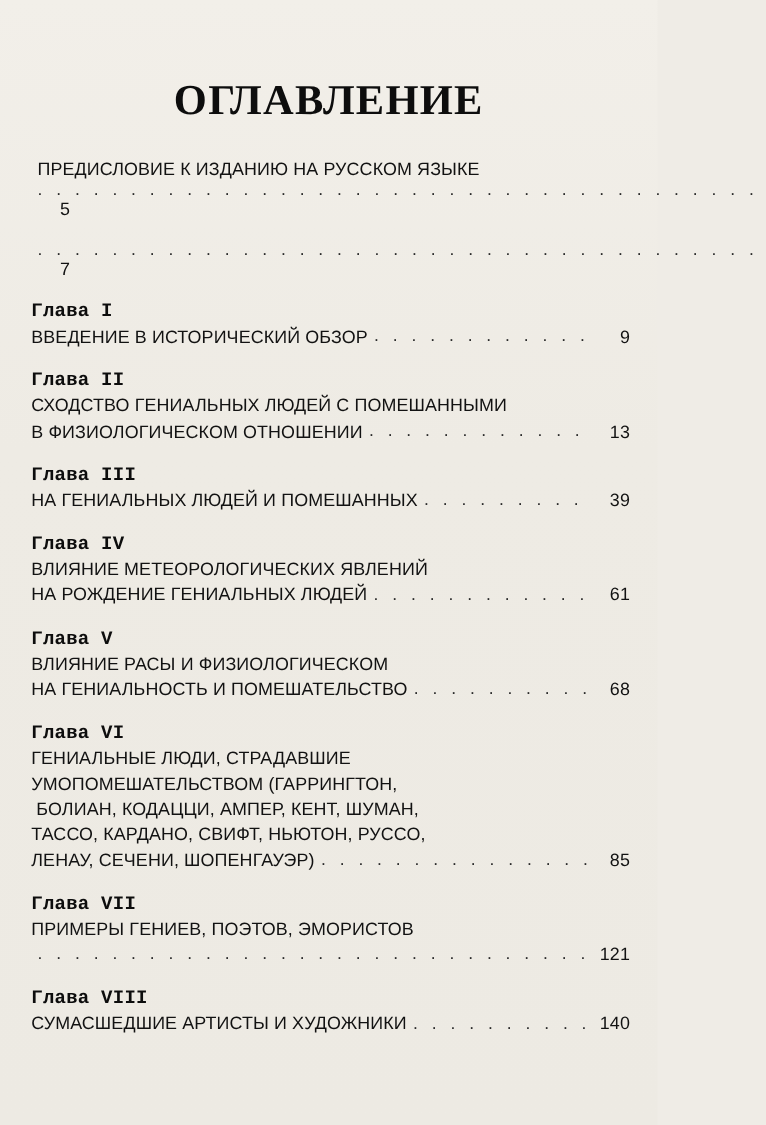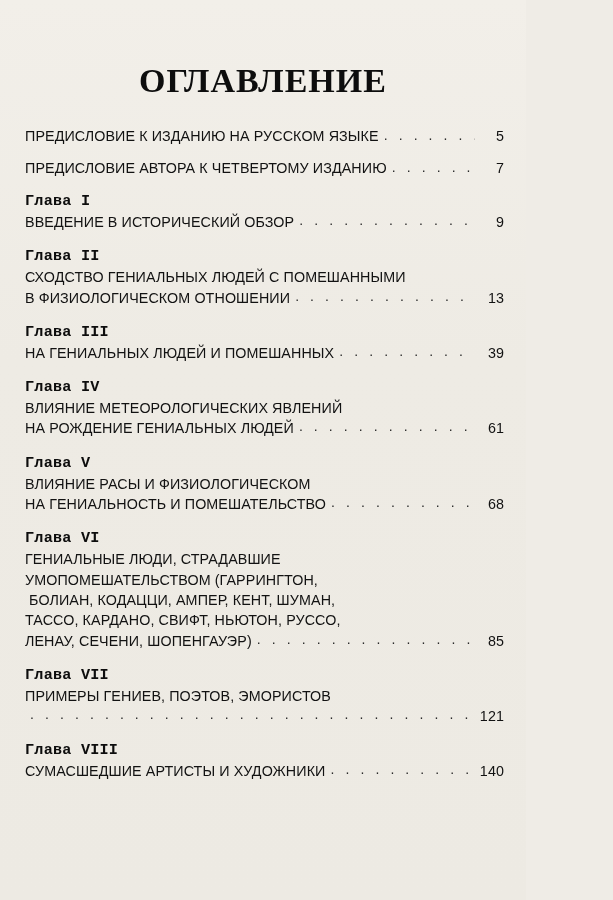--- a/index.html
+++ b/index.html
@@ -38,20 +38,21 @@
   }
   .front-entry {
     display: flex;
     align-items: baseline;
     font-family: "Liberation Sans", sans-serif;
     font-size: 14.3px;
     letter-spacing: 0.1px;
     color: #121212;
     margin: 0 0 16px 0;
     padding-left: 3px;
+    flex-direction: column;
   }
   .front-entry:last-of-type {
     margin-bottom: 18px;
   }
   .chapter {
     margin-bottom: 15px;
   }
   .chapter-head {
     font-family: Liberation Mono, monospace;
     font-weight: bold;
@@ -59,21 +60,21 @@
     color: #0d0d0d;
     margin: 0 0 2px 3px;
     letter-spacing: 0.2px;
   }
   .chapter-lines {
     margin: 0;
     padding: 0;
   }
   .line {
     display: flex;
-    align-items: flex-start;
+    align-items: center;
     font-family: "Liberation Sans", sans-serif;
     font-size: 14.3px;
     letter-spacing: 0.1px;
     color: #121212;
     line-height: 1.42;
     padding-left: 3px;
   }
   .line .txt, .front-entry .txt {
     white-space: pre;
     flex: 0 1 auto;
@@ -109,21 +110,20 @@
 
   <div class="toc">
 
     <div class="front-entry">
       <span class="txt">ПРЕДИСЛОВИЕ К ИЗДАНИЮ НА РУССКОМ ЯЗЫКЕ</span>
       <span class="leader">. . . . . . . . . . . . . . . . . . . . . . . . . . . . . . . . . . . . . . . . . . . . . . . . . . . . . . .</span>
       <span class="page-num">5</span>
     </div>
 
     <div class="front-entry">
-      <span class="txt">ПРЕДИСЛОВИЕ АВТОРА К ЧЕТВЕРТОМУ ИЗДАНИЮ</span>
       <span class="leader">. . . . . . . . . . . . . . . . . . . . . . . . . . . . . . . . . . . . . . . . . . . . . . . . . . . . . . .</span>
       <span class="page-num">7</span>
     </div>
 
     <div class="chapter">
       <div class="chapter-head">Глава I</div>
       <div class="chapter-lines">
         <div class="line">
           <span class="txt">ВВЕДЕНИЕ В ИСТОРИЧЕСКИЙ ОБЗОР</span>
           <span class="leader">. . . . . . . . . . . . . . . . . . . . . . . . . . . . . . . . . . . . . . . . . . . . . . . . . . . . . . .</span>

